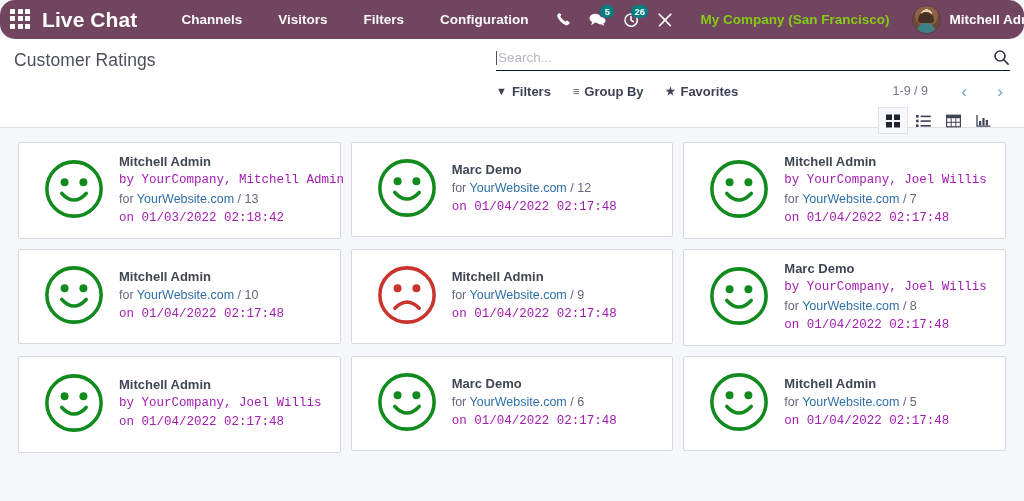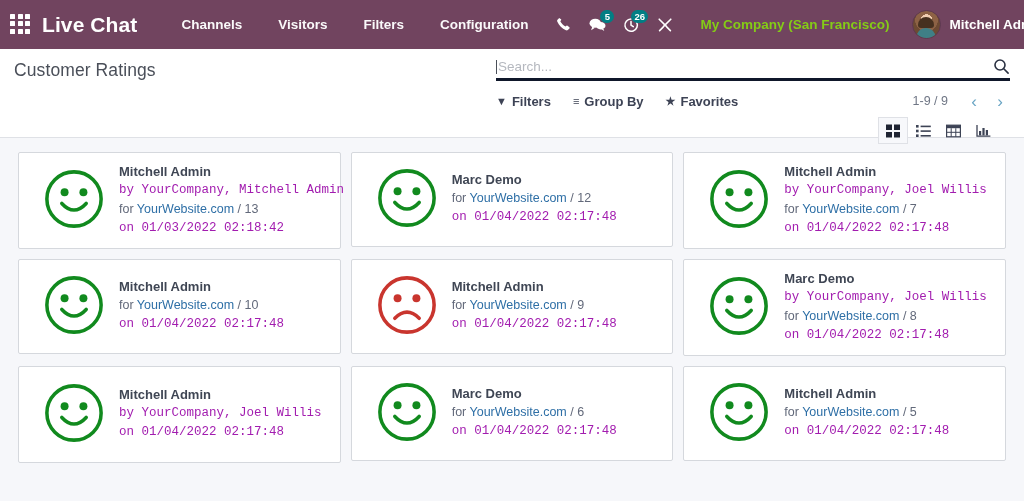--- a/index.html
+++ b/index.html
@@ -7,27 +7,28 @@
   html, body {
     width: 1024px;
     height: 501px;
     overflow: hidden;
     font-family: "Liberation Sans", sans-serif;
     background: #f6f7fa;
   }
 
   
   .navbar {
-    height: 49px;
+    height: 39px;
     background: #71445f;
     display: flex;
     align-items: center;
     color: #ffffff;
     padding: 0 14px 0 10px;
     position: relative;
+    border-radius: 15px;
   }
   .apps-grid {
     width: 22px; height: 22px;
     display: grid;
     grid-template-columns: repeat(3, 5px);
     grid-template-rows: repeat(3, 5px);
     gap: 2.5px;
     margin-right: 12px;
     cursor: pointer;
   }
@@ -145,21 +146,21 @@
   }
   .cp-right {
     position: absolute;
     right: 14px;
     top: 6px;
     width: 514px;
   }
   .searchbar {
     display: flex;
     align-items: center;
-    border-bottom: 3px solid #0f172a;
+    border-bottom: 1px solid #0f172a;
     height: 26px;
   }
   .searchbar .caret {
     width: 1px;
     height: 14px;
     background: #4a4f59;
     margin-right: 1px;
     flex: none;
   }
   .search-input {
@@ -190,21 +191,21 @@
     align-items: center;
     gap: 5px;
     cursor: pointer;
     white-space: nowrap;
   }
   .cp-btn .gi { font-size: 11px; line-height: 1; color:#3d4355; }
   .pager {
     margin-left: auto;
     display: flex;
     align-items: center;
-    gap: 6px;
+    gap: 16px;
   }
   .pager-count {
     font-size: 12.5px;
     color: #6f7685;
     margin-right: 10px;
     white-space: nowrap;
   }
   .pager-arrow {
     width: 20px; height: 20px;
     display: flex; align-items: center; justify-content: center;

